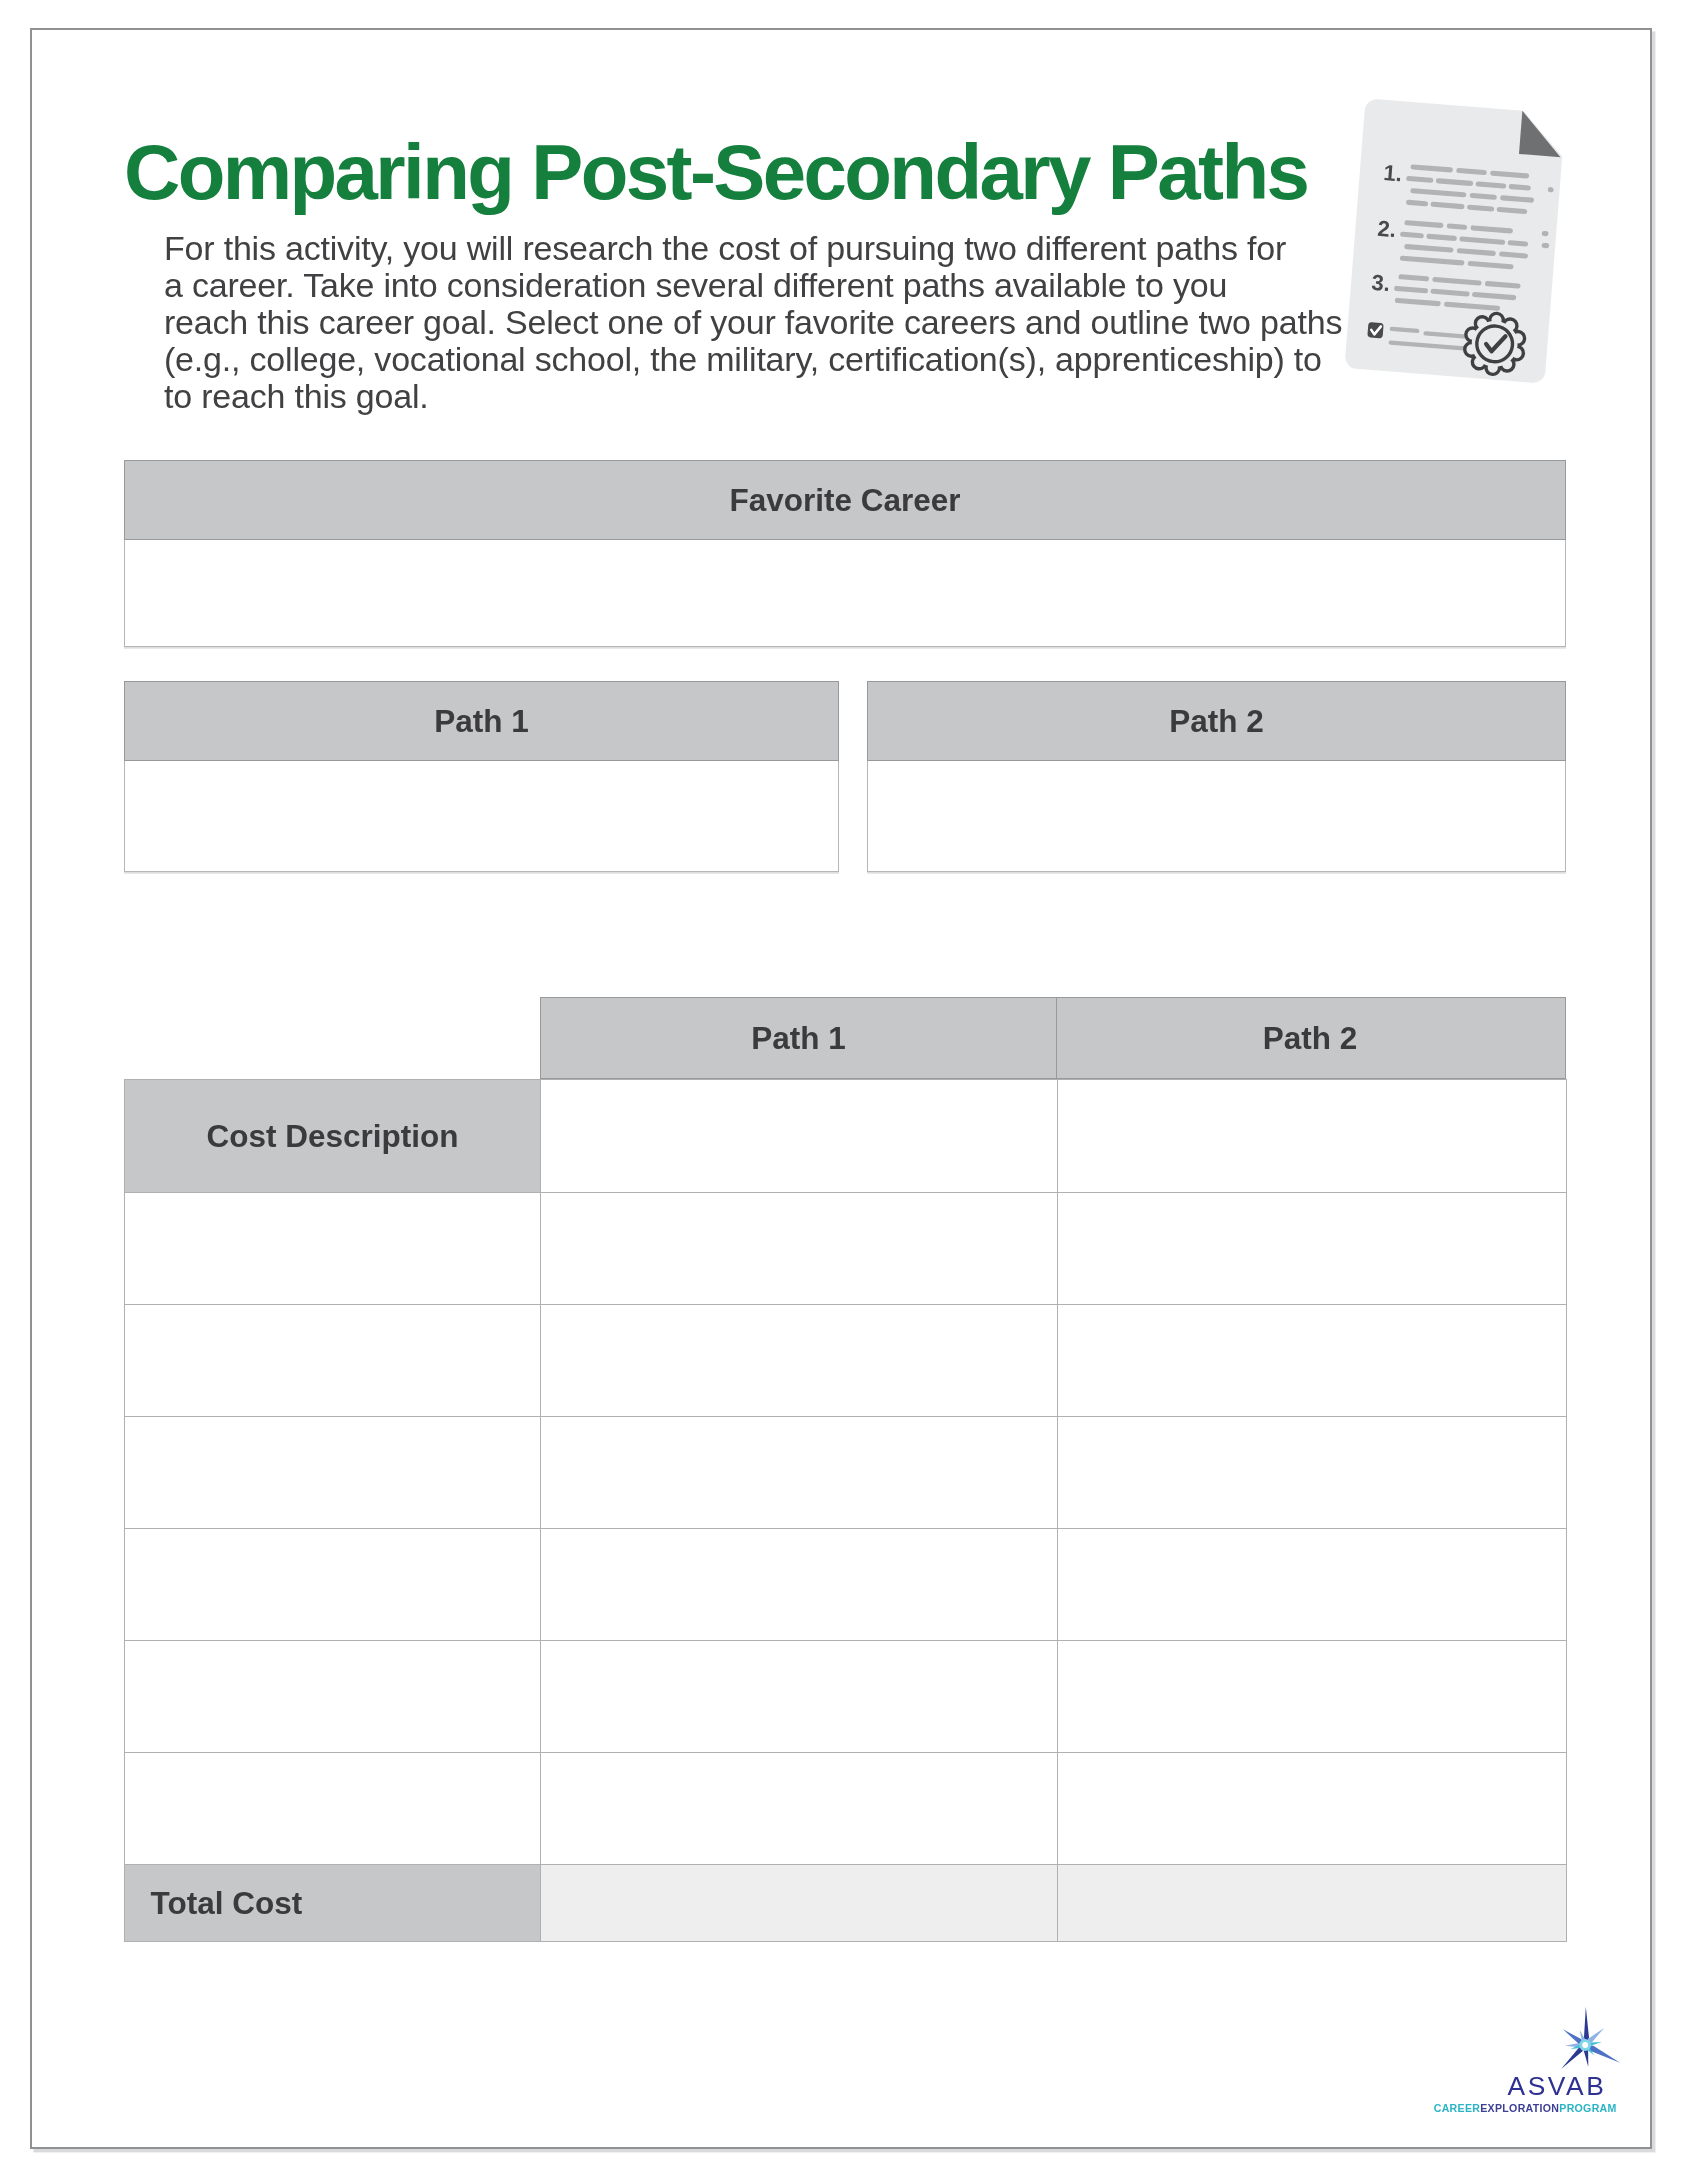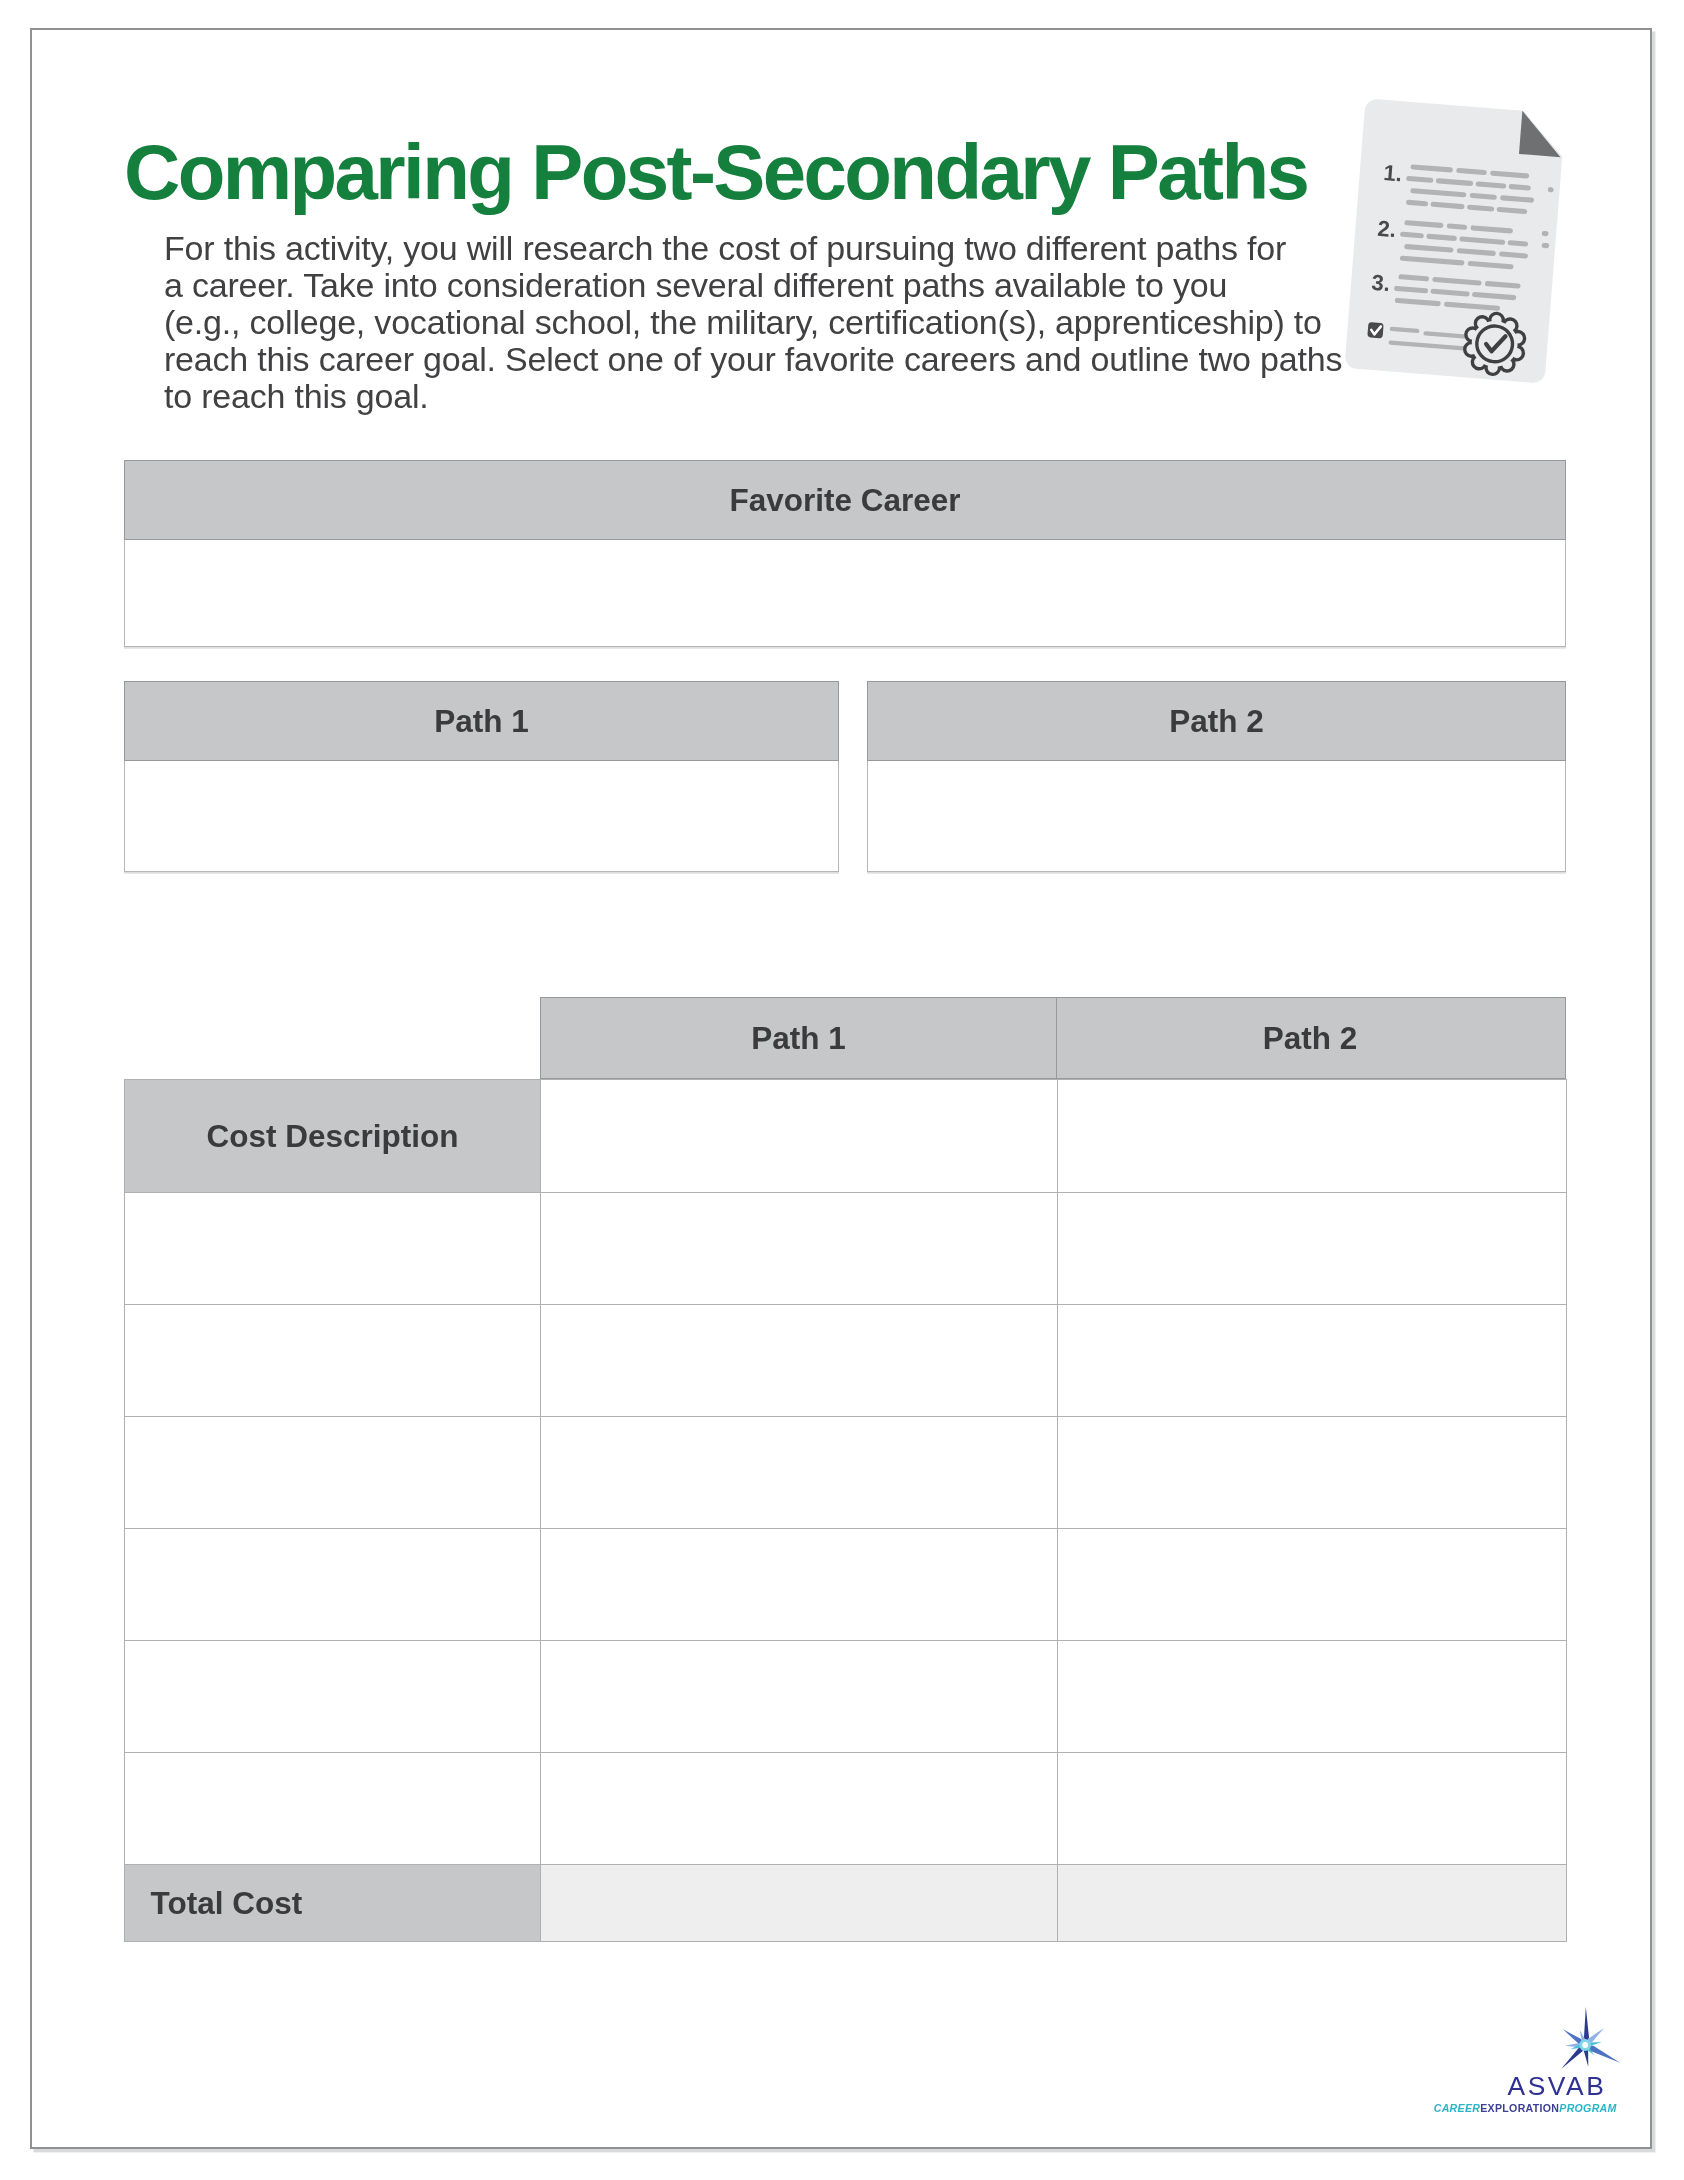--- a/index.html
+++ b/index.html
@@ -82,37 +82,37 @@
   
   .logo{left:1423px;top:1992px;width:198px;height:128px;}
   .logo .word{
     position:absolute;right:14.5px;top:79px;
     font-size:26.4px;font-weight:400;letter-spacing:2.6px;color:#2e3192;
   }
   .logo .subline{
     position:absolute;right:4.3px;top:110px;
     font-size:10.6px;font-weight:700;letter-spacing:0.3px;white-space:nowrap;
   }
-  .logo .t-teal{color:#2ab5c6;font-style:italic;}
+  .logo .t-teal{color:#2ab5c6;}
   .logo .t-navy{color:#3d4095;}
   .star{position:absolute;left:101px;top:0px;}
 </style>
 </head>
 <body>
 
 <div class="screen">
   <div class="frame"></div>
 
   <div class="abs page-title">Comparing Post-Secondary Paths</div>
 
   <div class="abs intro">
     <div>For this activity, you will research the cost of pursuing two different paths for</div>
     <div>a career. Take into consideration several different paths available to you</div>
+    <div>reach this career goal. Select one of your favorite careers and outline two paths</div>
     <div>(e.g., college, vocational school, the military, certification(s), apprenticeship) to</div>
-    <div>reach this career goal. Select one of your favorite careers and outline two paths</div>
     <div>to reach this goal.</div>
   </div>
 
   <div class="abs doc-icon">
     <svg width="204" height="274" viewBox="0 0 240 322">
 
       <rect x="2" y="2" width="236" height="318" rx="14" fill="#e9eaeb"></rect>
 
       <polygon points="186,0 240,0 240,54" fill="#ffffff"></polygon>
       <polygon points="187,2 236,53 187,53" fill="#6e7072"></polygon>

